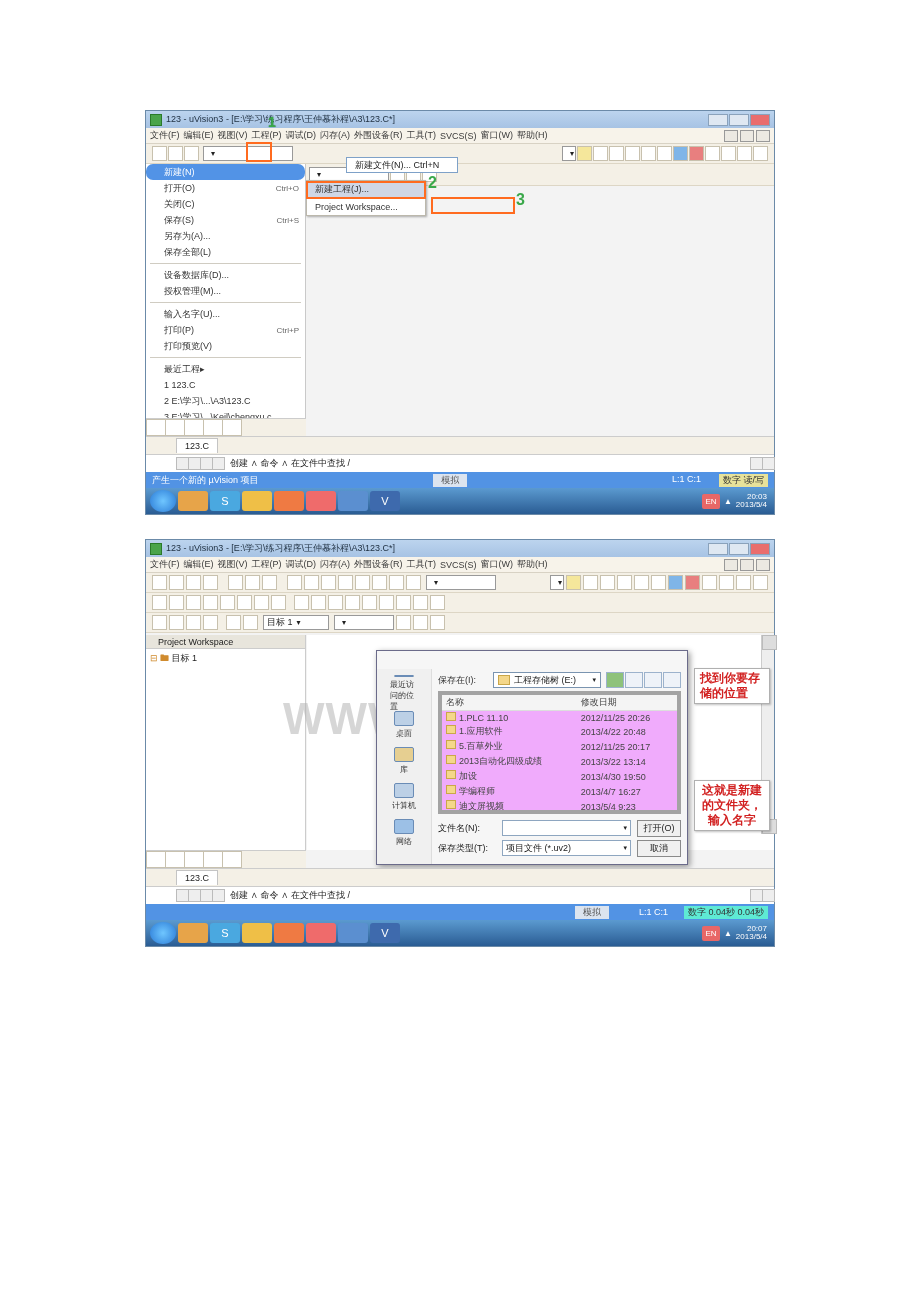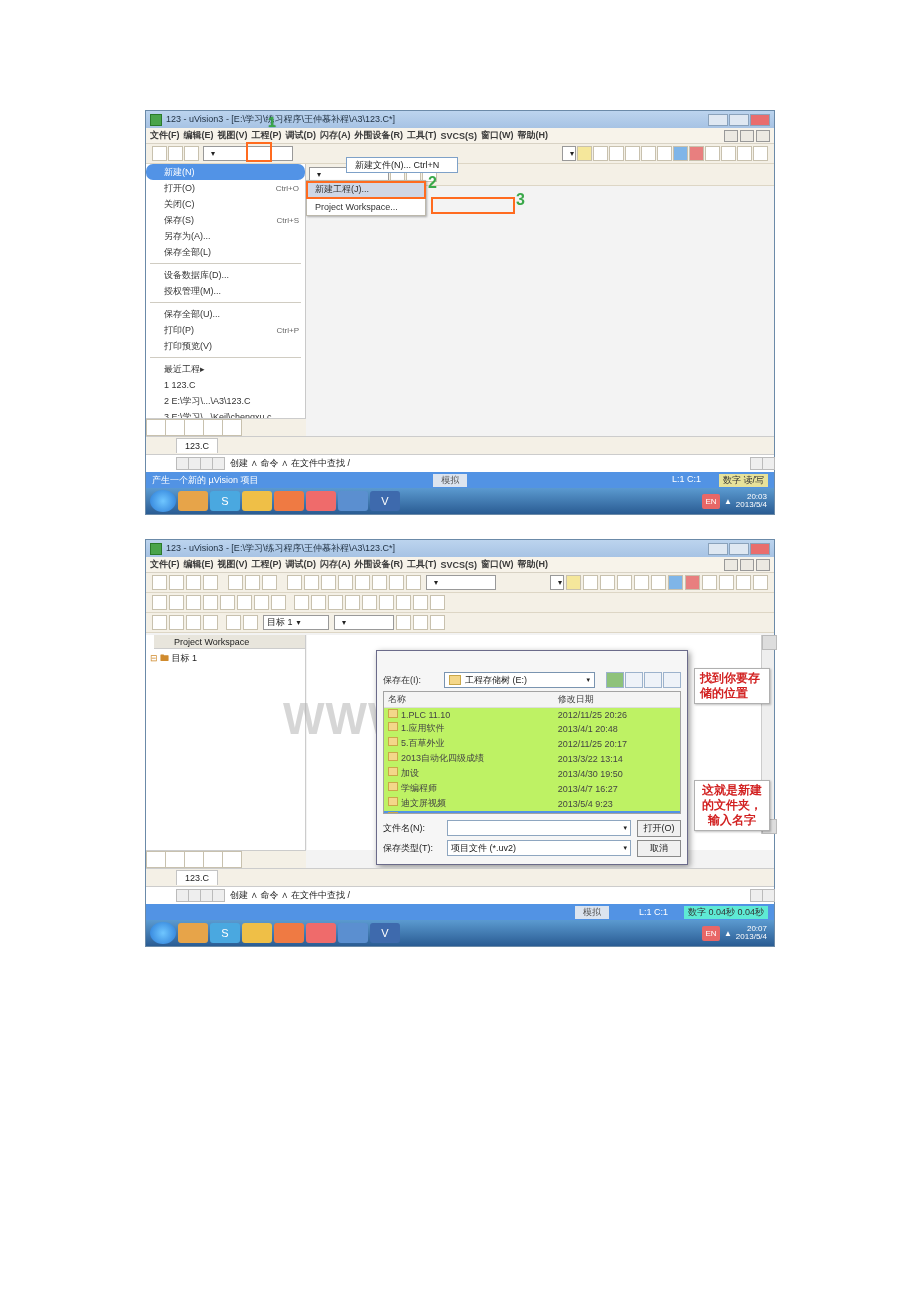--- a/index.html
+++ b/index.html
@@ -7,21 +7,21 @@
   .sheet { padding: 110px 140px 0 145px; }
   .figwrap { margin-bottom: 24px; }
 
   
   .ide1 { width: 630px; height: 405px; position: relative; background: #f3f3f3; border: 1px solid #6b8aa8; font-size: 9px; color: #222; }
   .titlebar { height: 17px; background: linear-gradient(#bcd4ee,#a7c3e4); display:flex; align-items:center; padding:0 4px; color:#234; }
   .titlebar .ico { width:12px; height:12px; background:#4aa44a; margin-right:4px; border:1px solid #2a7a2a; }
   .titlebar .winbtns { margin-left:auto; display:flex; gap:1px;}
   .titlebar .winbtns span { width:20px; height:12px; background:#dfe8f2; border:1px solid #8aa2bb; display:inline-block;}
   .titlebar .winbtns .close { background:#e96d6d;}
-  .menubar { height:16px; background:#f7f3ea; display:flex; align-items:center; gap:4px; padding:0 4px; border-bottom:1px solid #d8d2c4;font-weight:bold;}
+  .menubar { height:16px; background:#f7f3ea; display:flex; align-items:center; gap:4px; padding:0 4px; border-bottom:1px solid #d8d2c4;}
   .menubar span { color:#3b3b3b; font-size:9px; }
   .menubar .winctrls { margin-left:auto; display:flex; gap:2px; }
   .menubar .winctrls i { width:14px; height:12px; border:1px solid #999; display:inline-block; background:#ece9e2;}
   .toolbar { height:20px; background:#f4f0e6; display:flex; align-items:center; gap:1px; padding:0 6px; border-bottom:1px solid #ddd6c5; position:relative;}
   .tbtn { width:15px; height:15px; border:1px solid #c8c1ae; background:#fff; display:inline-block; }
   .tsel { height:15px; border:1px solid #999; background:#fff; display:flex; align-items:center; padding:0 2px 0 3px; margin-left:3px;}
   .tsel::after{content:"▾"; margin-left:4px; font-size:8px;}
   .marker1 { position:absolute; left:100px; top:-2px; width:26px; height:20px; border:2px solid #ff6b1f; pointer-events:none;}
   .cube1 { position:absolute; left:122px; top:3px; font-size:14px; font-weight:bold; color:#3aa84a; text-shadow:0 0 1px #176a22;}
 
@@ -66,45 +66,45 @@
   .tbright { margin-left:auto; display:flex; align-items:center; gap:4px; color:#fff; font-size:8px;}
   .tbclock { text-align:right; line-height:1; padding-right:3px;}
   
   .c1{background:#e7a449;} .c2{background:#4aa8e0;} .c3{background:#efbf47;} .c4{background:#ef7a43;} .c5{background:#ef6b6b;} .c6{background:#5b8fd0;} .c7{background:#3e6aad;}
   .lang { width:18px; height:15px; background:#e86767; color:#fff; font-size:8px; display:flex; align-items:center; justify-content:center; border-radius:2px;}
 
   
   .ide2 { width: 630px; height: 408px; position: relative; background: #f3f3f3; border: 1px solid #6b8aa8; font-size: 9px; color: #222; }
   .toolbar2 { height:20px; background:#f4f0e6; display:flex; align-items:center; gap:2px; padding:0 6px; border-bottom:1px solid #ddd6c5;}
   .leftpanel2 { position:absolute; left:0; top:95px; width:160px; bottom:96px; background:#fff; border-right:1px solid #ccc;}
-  .lp2head { height:14px; background:#e8e5dc; border-bottom:1px solid #ccc; padding-left:20px; font-size:9px; display:flex; align-items:center;margin-left:8px;}
+  .lp2head { height:14px; background:#e8e5dc; border-bottom:1px solid #ccc; padding-left:12px; font-size:9px; display:flex; align-items:center;}
   .tree { padding:2px 4px; font-size:9px;}
   .tree .tico { color:#d08b2e;}
   .editor2 { position:absolute; left:161px; right:0; top:95px; bottom:96px; background:#fff;}
   .watermark { position:absolute; left:50%; top:44%; transform:translate(-50%,-50%); font-size:44px; font-weight:bold; color:rgba(180,180,180,.55); letter-spacing:1px; pointer-events:none;}
 
   .dialog { position:absolute; left:230px; top:110px; width:312px; height:215px; background:#f6f6f6; border:1px solid #6b6b8a; box-shadow:2px 2px 6px rgba(0,0,0,.4);}
   .dlg-title { height:18px; background:linear-gradient(#bcd4ee,#8eb3dd); display:flex; align-items:center; padding:0 6px; font-size:10px;}
   .dlg-title .ico { width:12px; height:12px; background:#4aa44a; margin-right:5px;}
   .dlg-title .dclose { margin-left:auto; width:36px; height:14px; background:#e05b5b; border:1px solid #a33; color:#fff; font-size:8px; display:flex; align-items:center; justify-content:center;}
   .dlg-body { position:absolute; top:18px; left:0; right:0; bottom:0; display:flex;}
   .dlg-side { width:55px; background:#f0f0f0; border-right:1px solid #ddd; display:flex; flex-direction:column; align-items:center; gap:8px; padding-top:6px;}
   .dlg-side .sico { width:28px; height:28px; display:flex; flex-direction:column; align-items:center; font-size:8px; color:#333;}
   .dlg-side .sico .g { width:20px; height:18px; background:#bcd0e6; border:1px solid #6a8cb6; border-radius:2px; margin-bottom:2px;}
   .dlg-main { flex:1; display:flex; flex-direction:column;}
-  .dlg-row1 { height:22px; display:flex; align-items:center; gap:11px; padding:0 6px;}
+  .dlg-row1 { height:22px; display:flex; align-items:center; gap:5px; padding:0 6px;}
   .dlg-row1 label { width:50px; font-size:9px; color:#333;}
   .dlg-row1 .combo { flex:1; height:16px; border:1px solid #7a94b0; background:#fff; display:flex; align-items:center; padding:0 4px; font-size:9px;}
   .dlg-row1 .combo .ficon { width:12px; height:10px; background:#f4d78a; border:1px solid #caa749; margin-right:4px;}
   .dlg-row1 .combo .cv { flex:1;}
   .dlg-row1 .combo::after{ content:"▾"; font-size:7px; margin-left:4px;}
   .dlg-row1 .nav { display:flex; gap:1px;}
   .dlg-row1 .nav i { width:18px; height:16px; background:#eef2f8; border:1px solid #9cb2cc;}
   .dlg-row1 .nav i.back { background:#8ec27a;}
-  .dlg-list { flex:1; background:#bef264; margin:0 6px 4px 6px; border:1px solid #a3a3a3; overflow:hidden; position:relative;}
+  .dlg-list { flex:1; background:#f0abfc; margin:0 6px 4px 6px; border:4px solid #a3a3a3; overflow:hidden; position:relative;}
   .dlg-list table { width:100%; border-collapse:collapse; font-size:9px;}
   .dlg-list th { text-align:left; font-weight:normal; padding:1px 4px; background:#f4f4f4; border-bottom:1px solid #ddd; color:#444;}
   .dlg-list td { padding:1px 4px; color:#444;}
   .dlg-list tr.new td { background:#5293e6; color:#fff;}
   .dlg-list .fold { width:10px; height:9px; background:#f4d78a; border:1px solid #caa749; display:inline-block; margin-right:3px;}
   .dlg-bottom { padding:0 6px 6px;}
   .dlg-brow { height:20px; display:flex; align-items:center; gap:6px;}
   .dlg-brow label { width:58px; font-size:9px;}
   .dlg-brow .inp { flex:1; height:16px; border:1px solid #8ea6c0; background:#fff; display:flex; align-items:center; padding:0 3px; font-size:9px;}
   .dlg-brow .inp::after{content:"▾"; font-size:7px; margin-left:auto;}
@@ -201,21 +201,21 @@
             </div>
           <div class="mitem sep"></div>
           <div class="mitem">
               <span>设备数据库(D)...</span>
             </div>
           <div class="mitem">
               <span>授权管理(M)...</span>
             </div>
           <div class="mitem sep"></div>
           <div class="mitem">
-              <span>保存全部(U)...</span>
+              <span>输入名字(U)...</span>
             </div>
           <div class="mitem">
               <span>打印(P)</span>
               <span class="short">Ctrl+P</span>
             </div>
           <div class="mitem">
               <span>打印预览(V)</span>
             </div>
           <div class="mitem sep"></div>
           <div class="mitem">
@@ -428,20 +428,42 @@
       </div>
 
       <div class="editor2">
         <div class="scrollv"></div>
       </div>
 
       <div class="watermark">WWW.bdoc.com</div>
 
       <div class="dialog">
         <div class="dlg-body">
+          <div class="dlg-side">
+            <div class="sico">
+                <div class="g" style="background:#e8d6a8"></div>
+                <span>最近访问的位置</span>
+              </div>
+            <div class="sico">
+                <div class="g"></div>
+                <span>桌面</span>
+              </div>
+            <div class="sico">
+                <div class="g" style="background:#e6cf91"></div>
+                <span>库</span>
+              </div>
+            <div class="sico">
+                <div class="g"></div>
+                <span>计算机</span>
+              </div>
+            <div class="sico">
+                <div class="g" style="background:#9cc0e6"></div>
+                <span>网络</span>
+              </div>
+          </div>
           <div class="dlg-main">
             <div class="dlg-row1">
               <label>保存在(I):</label>
               <div class="combo">
                   <span class="ficon"></span>
                   <span class="cv">工程存储树 (E:)</span>
                 </div>
               <div class="nav">
                 <i class="back"></i>
                 <i></i>
@@ -457,21 +479,21 @@
                       <th>修改日期</th>
                     </tr>
                 </tbody>
                   <tbody id="dlg-rows">
                     <tr>
                       <td><span class="fold"></span>1.PLC  11.10</td>
                       <td>2012/11/25 20:26</td>
                     </tr>
                     <tr>
                       <td><span class="fold"></span>1.应用软件</td>
-                      <td>2013/4/1 20:48</td>
+                      <td>2013/4/22 20:48</td>
                     </tr>
                     <tr>
                       <td><span class="fold"></span>5.百草外业</td>
                       <td>2012/11/25 20:17</td>
                     </tr>
                     <tr>
                       <td><span class="fold"></span>2013自动化四级成绩</td>
                       <td>2013/3/22 13:14</td>
                     </tr>
                     <tr>

